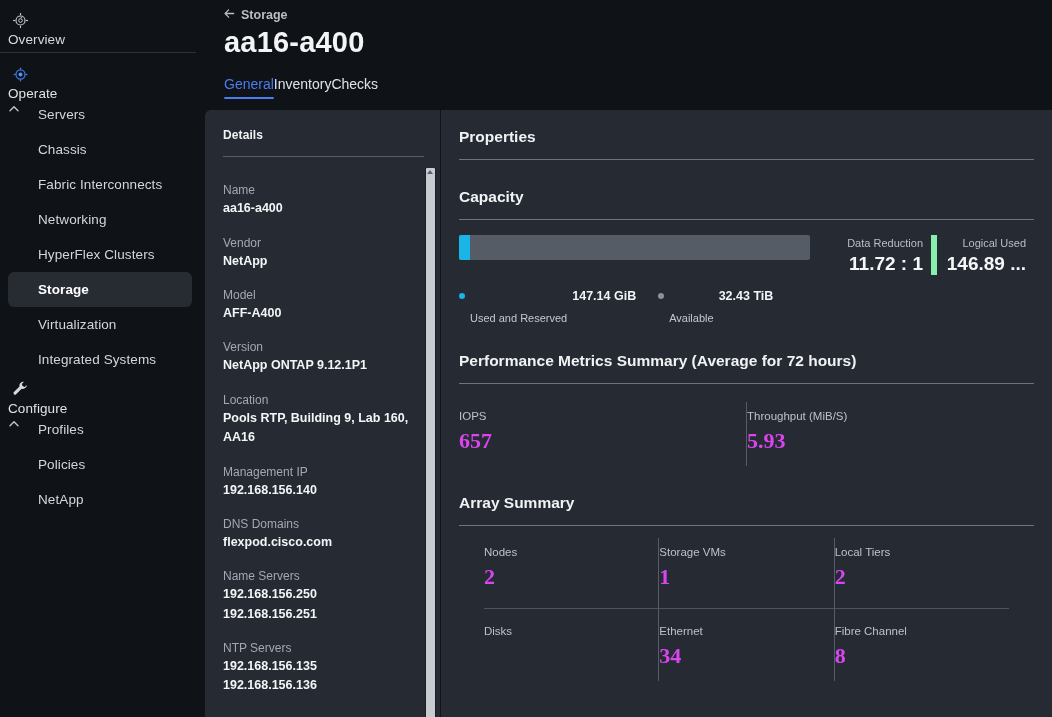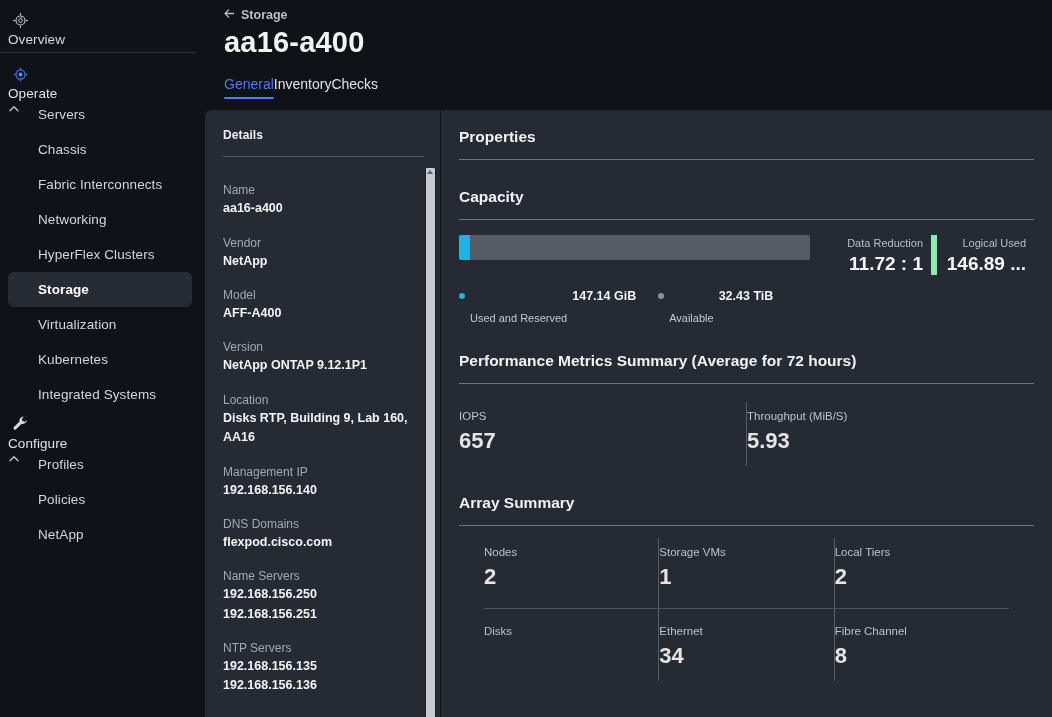--- a/index.html
+++ b/index.html
@@ -182,21 +182,21 @@
     white-space: nowrap; overflow: hidden; text-overflow: ellipsis;
   }
 
   
   .metrics-2 { display: flex; margin-top: 18px; }
   .m-cell {
     flex: 1; text-align: left; padding: 8px 0 12px;
   }
   .m-cell + .m-cell { border-left: 1px solid #565d66; }
   .m-label { font-size: 11.5px; color: #bcc2c9; }
-  .m-value { font-size: 22px; font-weight: 700; color: #e5e5e5; margin-top: 6px; }
+  .m-value { font-size: 22px; font-weight: 700; color: #d946ef; margin-top: 6px; font-family: Liberation Serif, serif; }
 
   .metrics-3 { display: flex; padding: 0 25px; }
   .metrics-3.top .m-cell { padding: 8px 0 18px; margin-top: 12px; }
   .metrics-3.bot .m-cell { padding: 16px 0 12px; }
   .grid-rule { height: 1px; background: #4d545d; margin: 0 25px; }
 </style>
 </head>
 <body>
 
 <div class="app">
@@ -254,23 +254,20 @@
     <div class="sub-row">
       <span class="nav-label">HyperFlex Clusters</span>
     </div>
     <div class="sub-row active">
       <span class="nav-label">Storage</span>
     </div>
     <div class="sub-row">
       <span class="nav-label">Virtualization</span>
     </div>
     <div class="sub-row">
-      <span class="nav-label">Kubernetes</span>
-    </div>
-    <div class="sub-row">
       <span class="nav-label">Integrated Systems</span>
     </div>
 
     <div class="nav-row group">
       <span class="nav-icon">
         <svg width="17" height="17" viewBox="0 0 24 24">
           <path d="M21 5.5a5.6 5.6 0 0 1-7.4 5.3L5.8 18.6a2.1 2.1 0 1 1-3-3l7.8-7.8A5.6 5.6 0 0 1 16.9 1l-3.1 3.1 1.1 3.1 3.1 1.1L21 5.5z" fill="#d7dbe0"></path>
         </svg>
       </span>
       <span class="nav-label">Configure</span>
@@ -331,21 +328,21 @@
           <div class="d-item">
             <div class="d-label">Model</div>
             <div class="d-value">AFF-A400</div>
           </div>
           <div class="d-item">
             <div class="d-label">Version</div>
             <div class="d-value">NetApp ONTAP 9.12.1P1</div>
           </div>
           <div class="d-item">
             <div class="d-label">Location</div>
-            <div class="d-value">Disks RTP, Building 9, Lab 160, AA16</div>
+            <div class="d-value">Pools RTP, Building 9, Lab 160, AA16</div>
           </div>
           <div class="d-item">
             <div class="d-label">Management IP</div>
             <div class="d-value">192.168.156.140</div>
           </div>
           <div class="d-item">
             <div class="d-label">DNS Domains</div>
             <div class="d-value">flexpod.cisco.com</div>
           </div>
           <div class="d-item">

